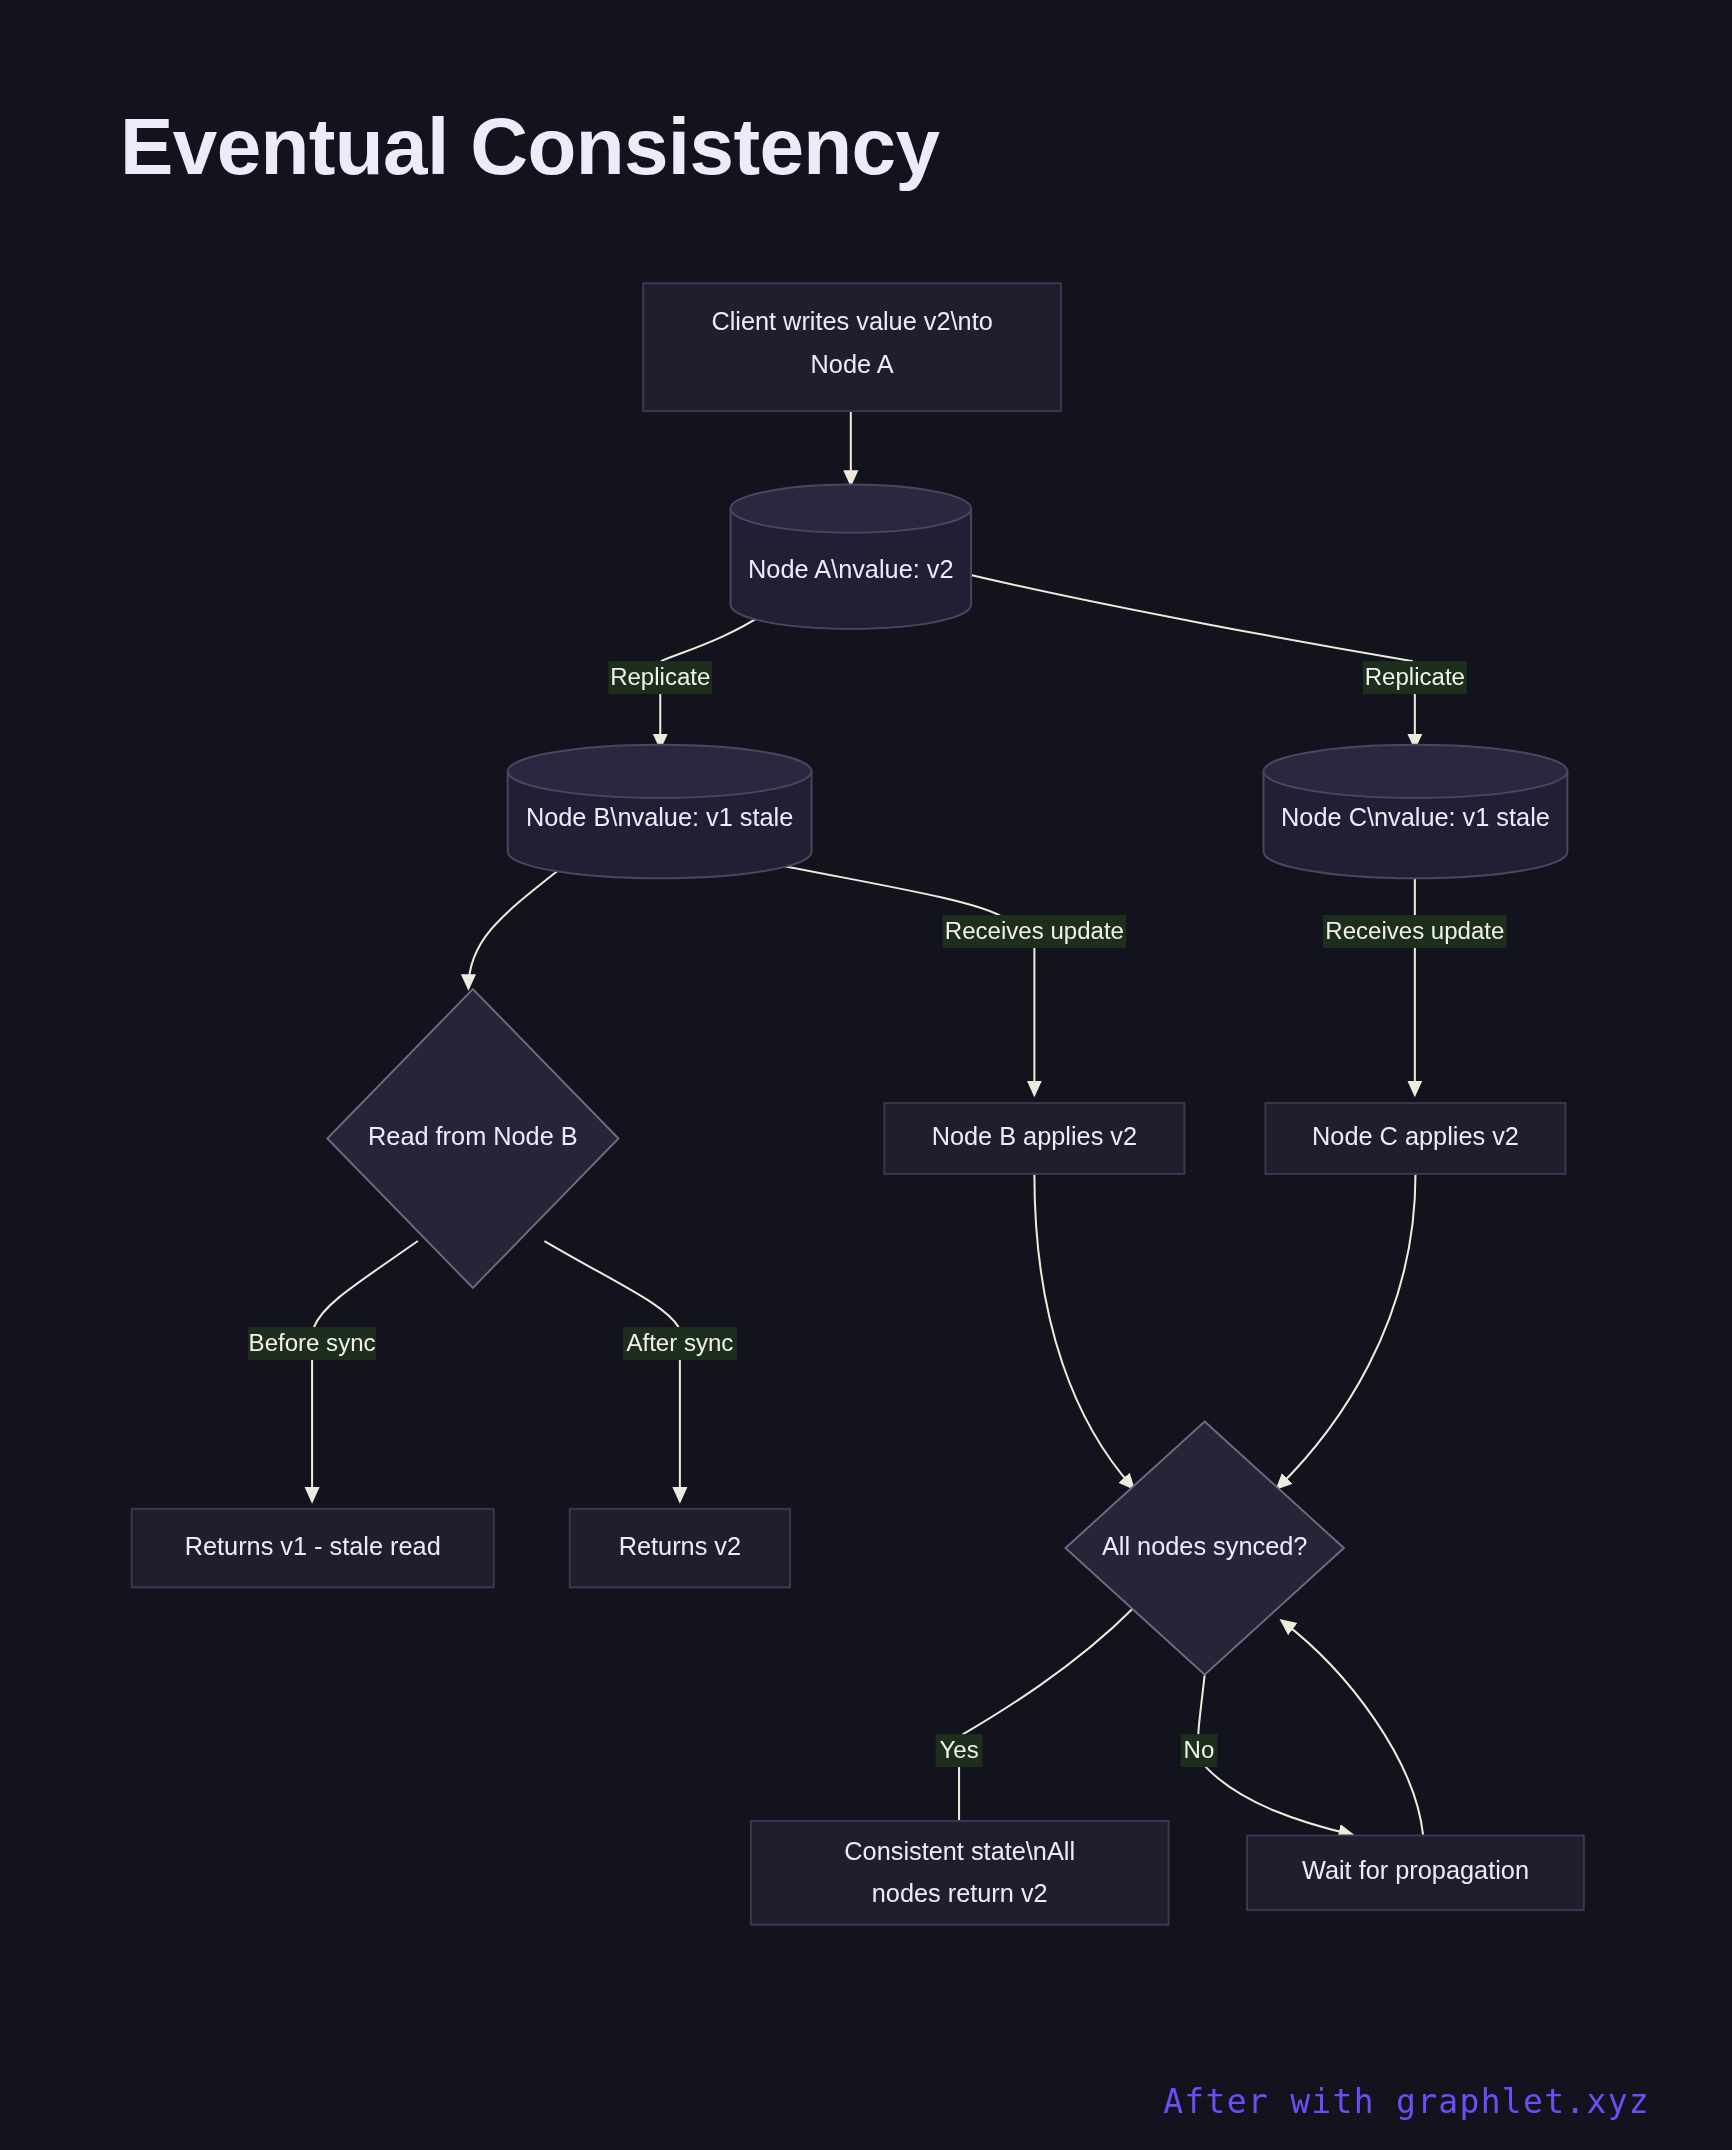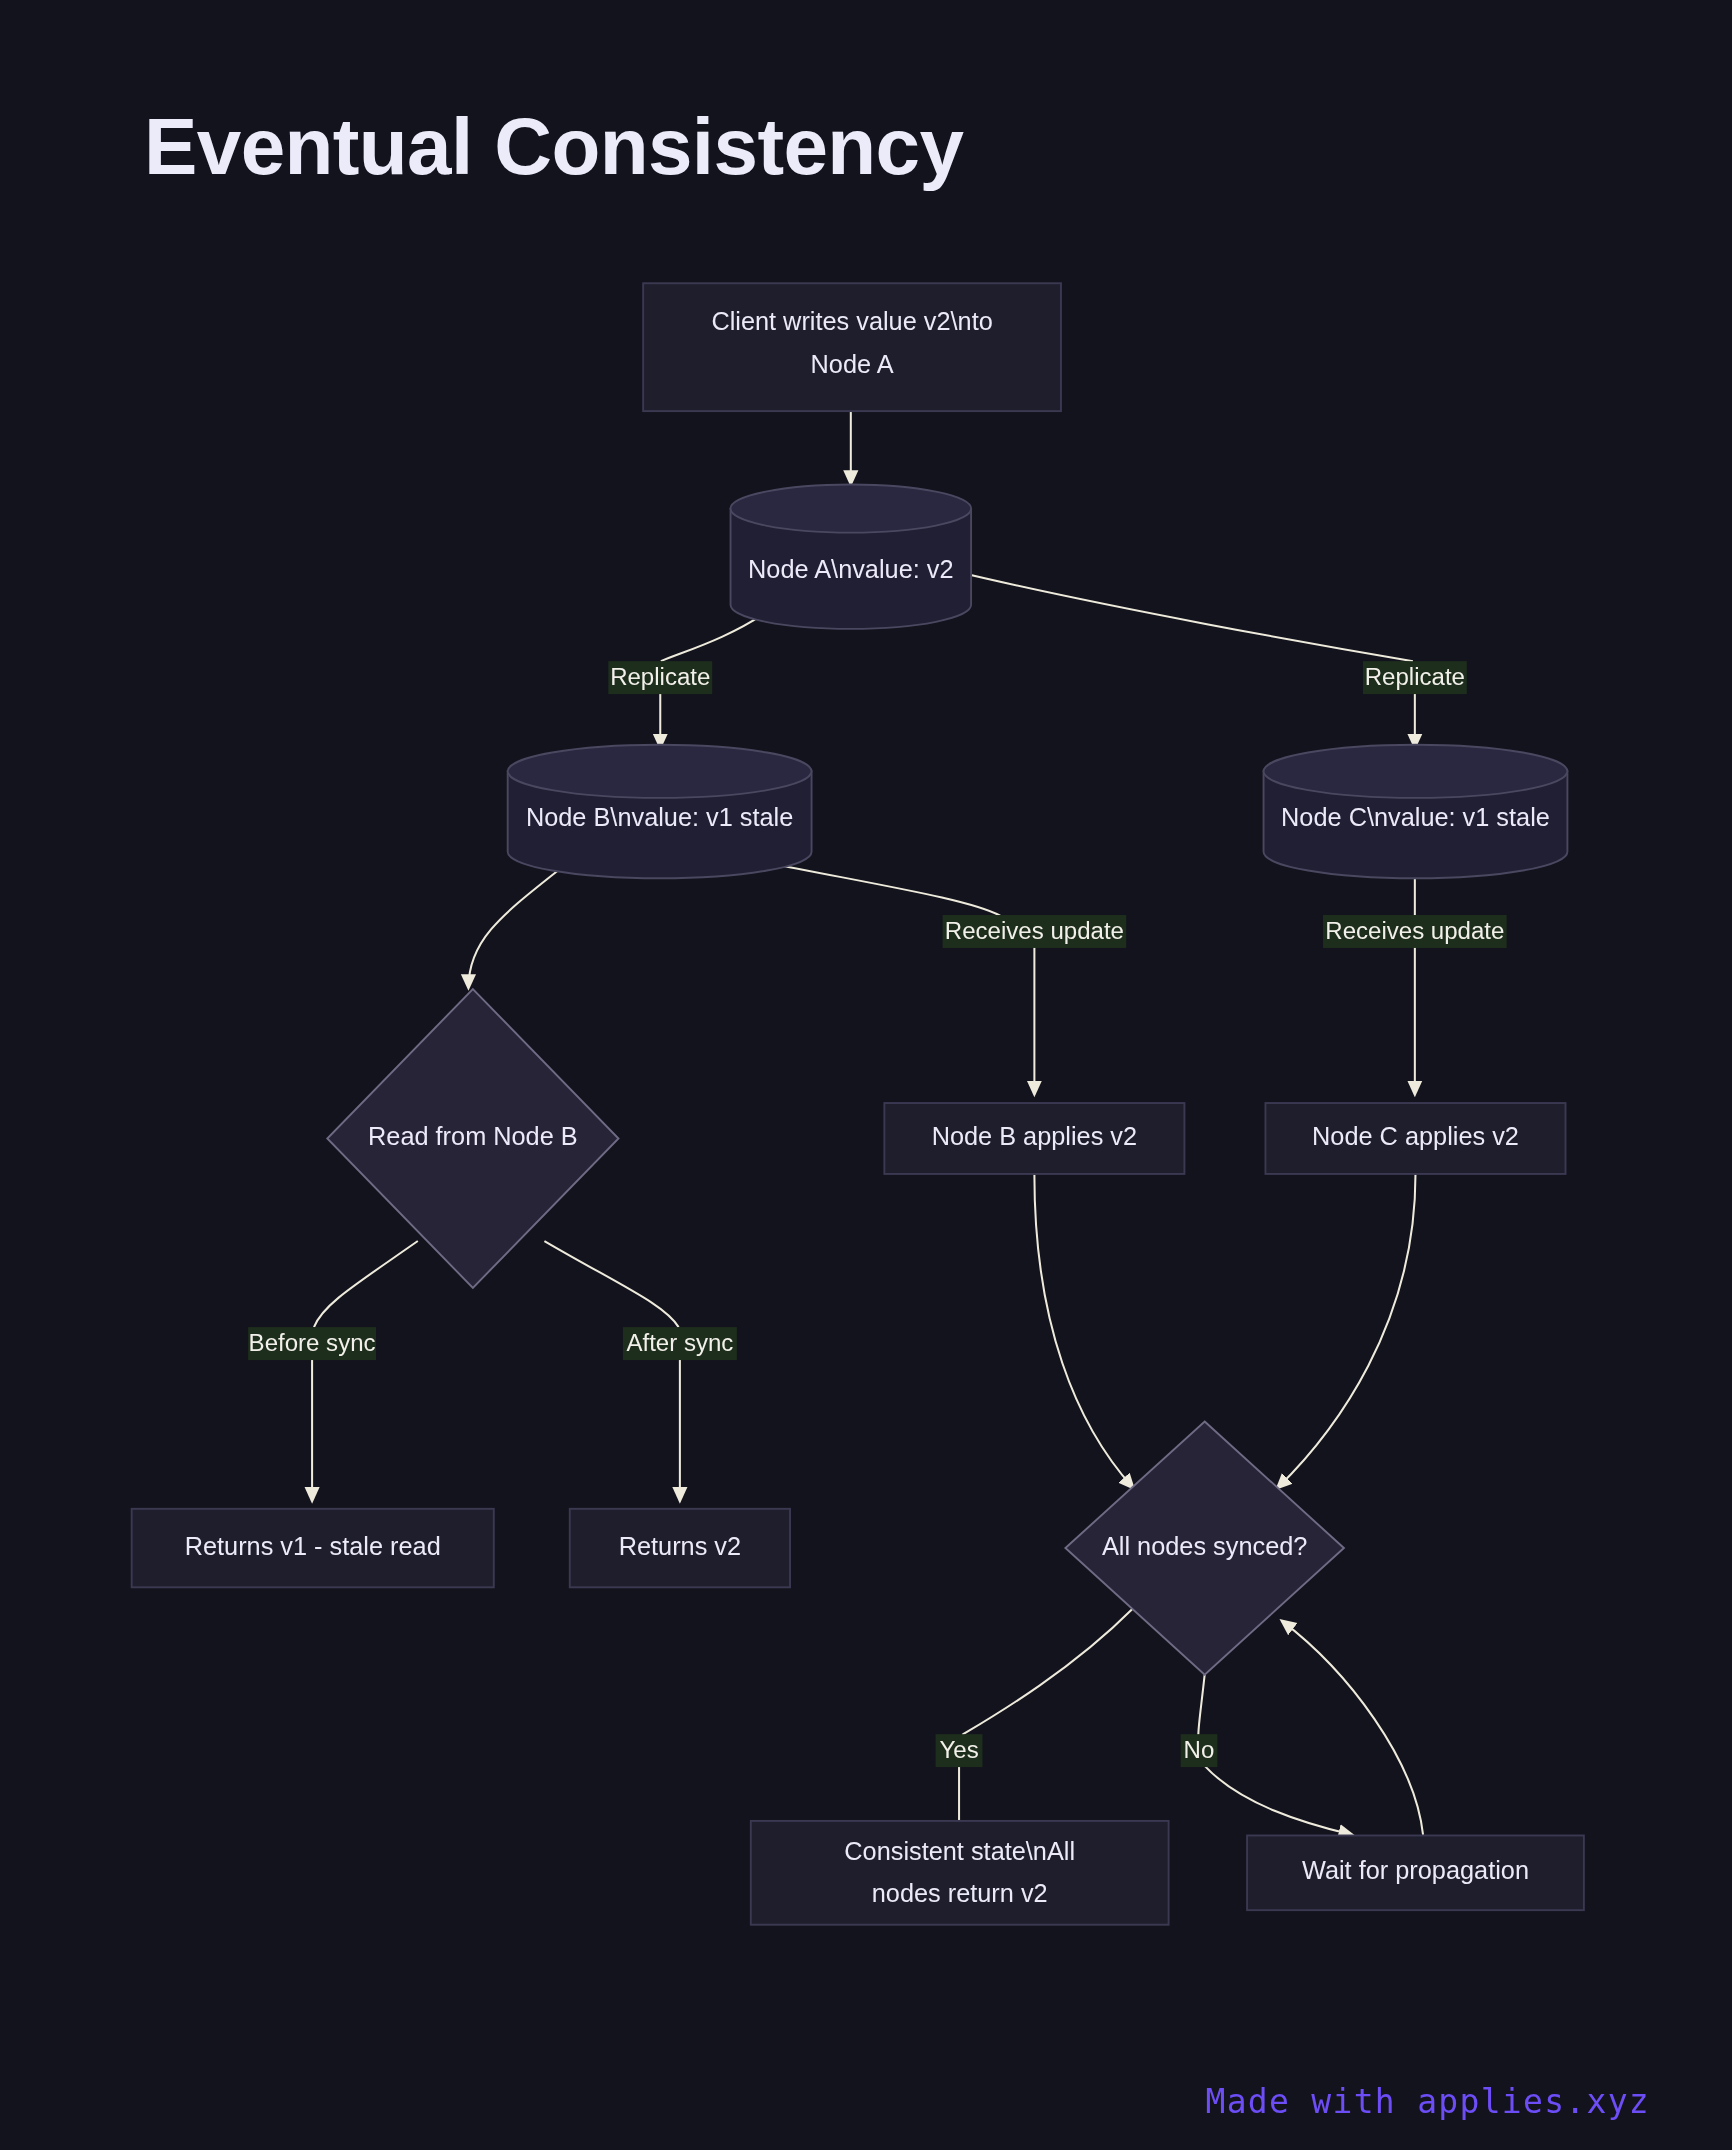--- a/index.html
+++ b/index.html
@@ -22,21 +22,20 @@
   .title {
     position: absolute;
     left: 120px;
     top: 101px;
     font-family: "Liberation Sans", sans-serif;
     font-weight: bold;
     font-size: 80px;
     letter-spacing: -0.6px;
     color: #ecebfa;
     white-space: nowrap;
-    margin-left: 24px;
   }
   .watermark {
     position: absolute;
     right: 82px;
     bottom: 30px;
     font-family: "DejaVu Sans Mono", monospace;
     font-size: 33px;
     color: #6d4df6;
     letter-spacing: 1.3px;
     white-space: nowrap;
@@ -230,15 +229,15 @@
         <rect class="edge-label-bg" x="1478" y="2739" width="74" height="52"></rect>
         <text class="edge-label-text" x="1515" y="2767">Yes</text>
       </g>
       <g>
         <rect class="edge-label-bg" x="1865" y="2739" width="58" height="52"></rect>
         <text class="edge-label-text" x="1894" y="2767">No</text>
       </g>
     </g>
   </svg>
 
-  <div class="watermark">Made with applies.xyz</div>
+  <div class="watermark">After with graphlet.xyz</div>
 </div>
 
 
 </body></html>

